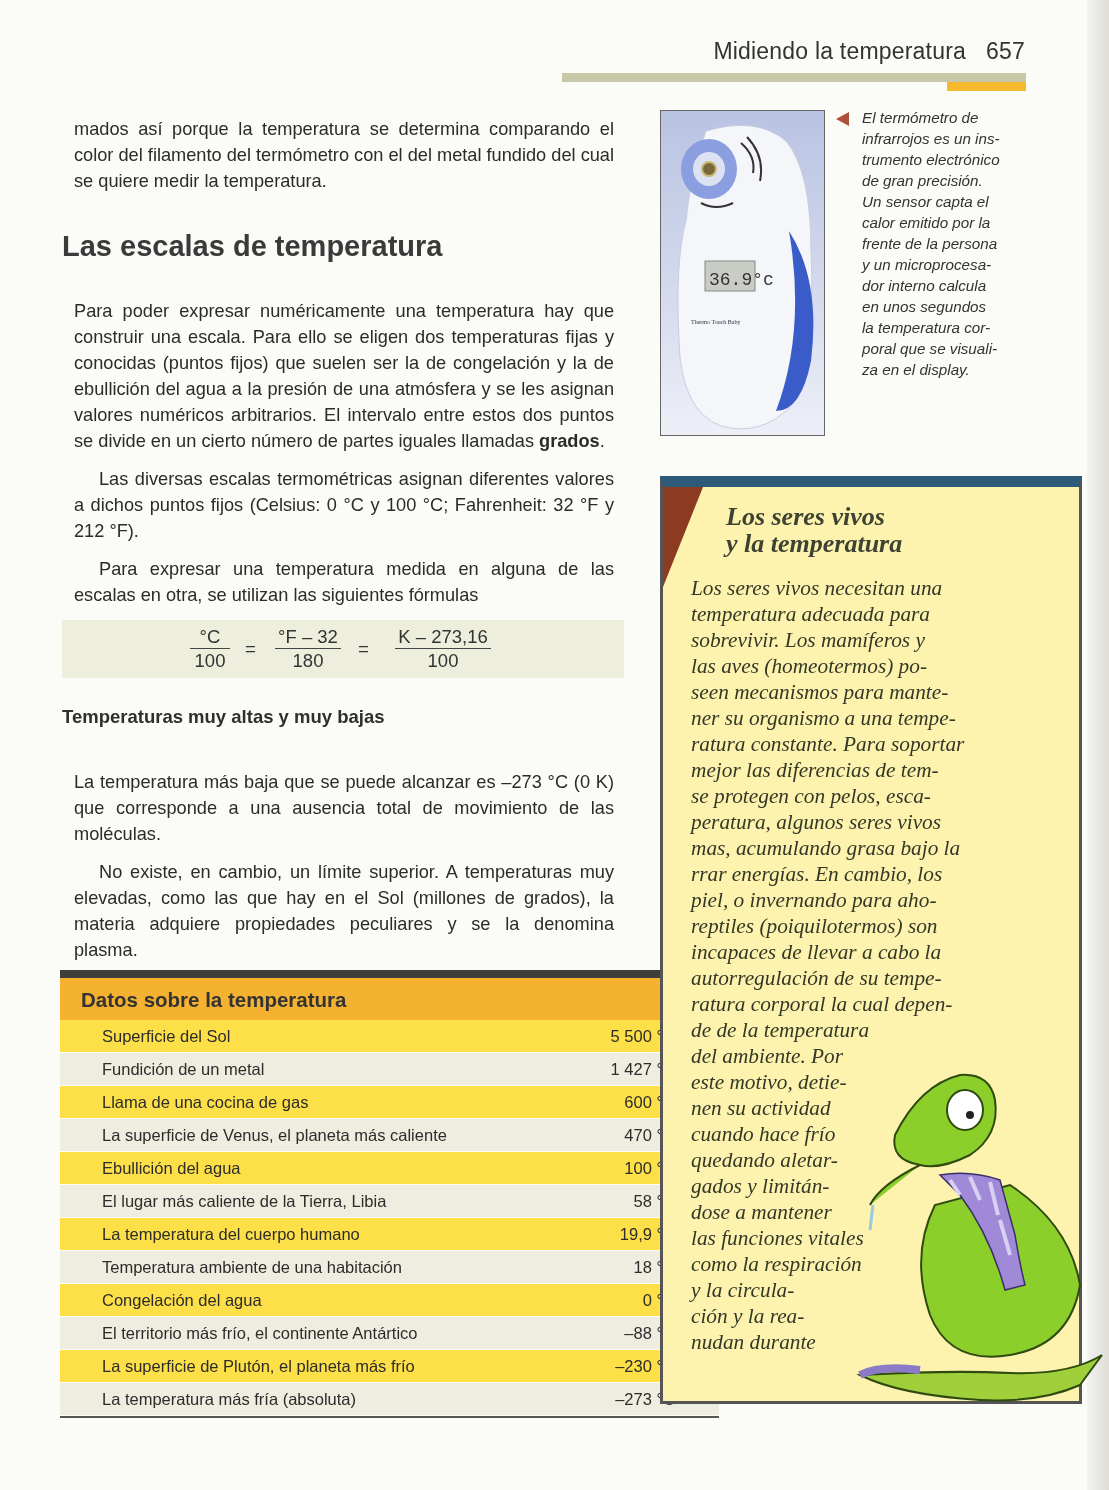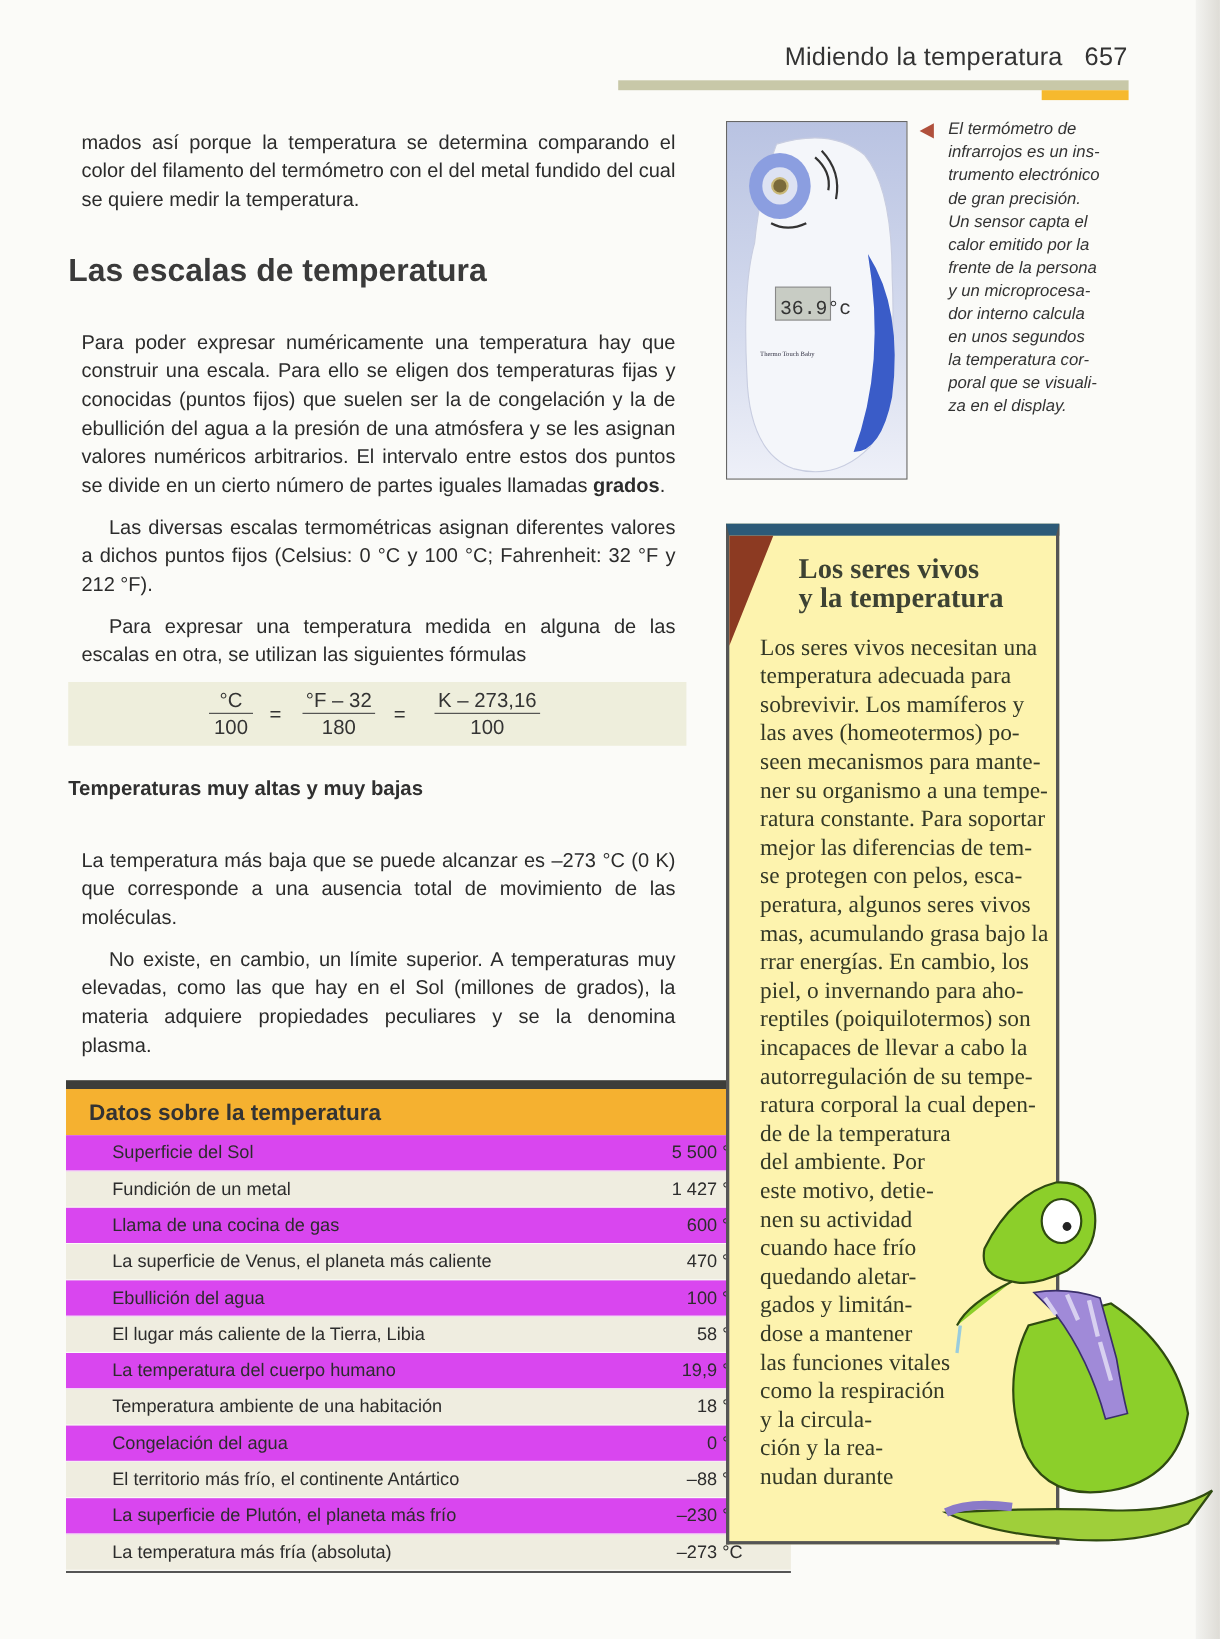--- a/index.html
+++ b/index.html
@@ -30,37 +30,37 @@
   .eq { position:absolute; top:18px; font-size:18.5px; color:#333; }
 
   .photo { position:absolute; left:660px; top:110px; width:165px; height:326px;
     border:1px solid #666; box-sizing:border-box;
     background: linear-gradient(180deg,#b9c3e2 0%, #d6dcee 60%, #eef0f8 100%); overflow:hidden; }
   .caption { position:absolute; left:862px; top:107px; width:170px; font-size:15.2px; line-height:21px;
     font-style:italic; color:#333; }
   .tri { position:absolute; left:836px; top:112px; width:0; height:0;
     border-top:7px solid transparent; border-bottom:7px solid transparent; border-right:13px solid #b0503c; }
 
-  .box { position:absolute; left:660px; top:476px; width:303px; height:928px; box-sizing:border-box;
+  .box { position:absolute; left:660px; top:476px; width:422px; height:928px; box-sizing:border-box;
     background:#fdf3ae; border-left:3px solid #555; border-right:3px solid #555; border-bottom:3px solid #555;
-    border-top:11px solid #2c5a78; }
+    border-top:11px solid #2c5a78;font-style:italic; }
   .box-corner { position:absolute; left:0; top:0; width:0; height:0;
     border-top:100px solid #8c3a22; border-right:40px solid transparent; }
   .box-title { position:absolute; left:63px; top:16px; font-family:"Liberation Serif", serif;
     font-weight:bold; font-size:26px; line-height:27px; color:#3d4233; }
   .box-text { position:absolute; left:28px; top:88px; width:320px; font-family:"Liberation Serif", serif;
     font-size:21.3px; line-height:26px; color:#333826; }
   .box-text span { display:block; white-space:nowrap; }
 
-  .tbl { position:absolute; left:60px; top:970px; width:659px;margin-top:12px; }
+  .tbl { position:absolute; left:60px; top:970px; width:659px; }
   .tbl-top { height:8px; background:#3d3d3a; }
   .tbl-head { height:42px; background:#f5b130; font-size:20.5px; font-weight:bold; color:#333;
     padding-left:21px; line-height:44px; box-sizing:border-box; }
   .tbl-row { height:32px; line-height:32px; font-size:16.5px; color:#2c2c2c; position:relative;
-    background:#d946ef; border-bottom:1px solid #fbfbf8; }
+    background:#fde047; border-bottom:1px solid #fbfbf8; }
   .tbl-row:nth-child(even) { background:#efede0; }
   .tbl-row .lbl { position:absolute; left:42px; }
   .tbl-row .val { position:absolute; right:44px; }
   .tbl-bottom { height:2px; background:#555; }
 </style>
 </head>
 <body>
 
 <div class="edge"></div>
 

